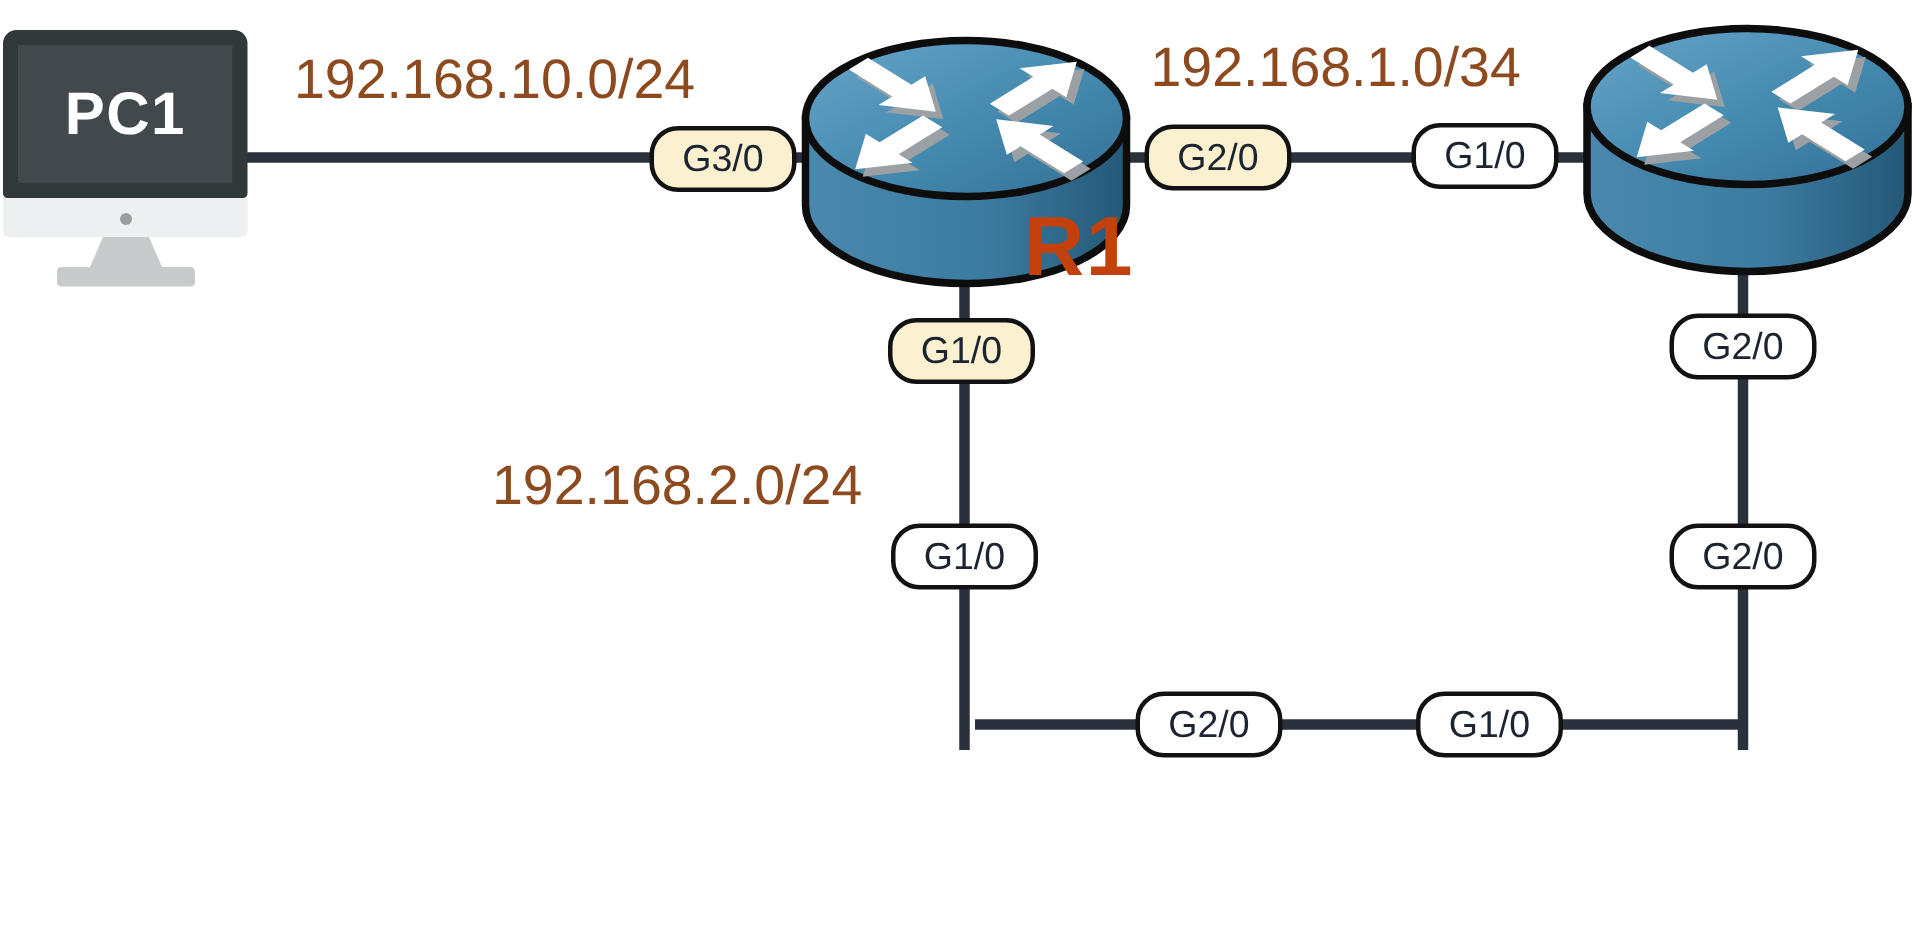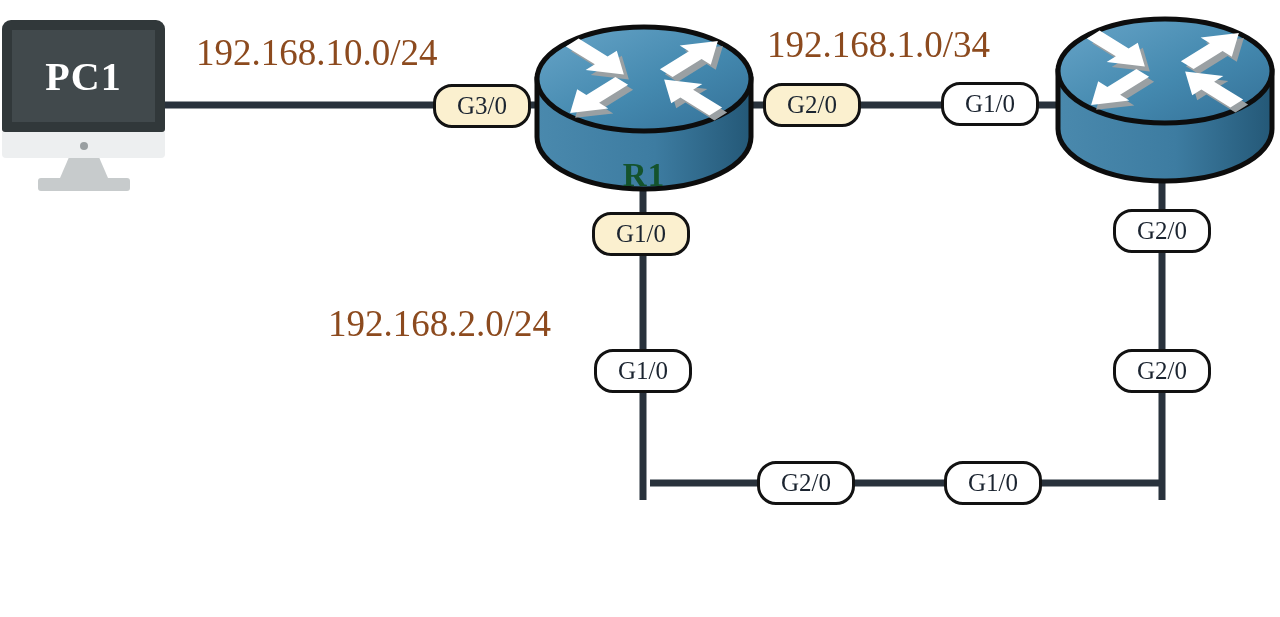--- a/index.html
+++ b/index.html
@@ -1,27 +1,27 @@
 <!DOCTYPE html>
 <html><head>
 <meta charset="utf-8">
 <style>
   html,body{margin:0;padding:0;background:#ffffff;}
   #canvas{
     position:relative;width:1280px;height:533px;background:#ffffff;overflow:hidden;
-    font-family:Liberation Serif, serif;
+    font-family:Liberation Sans, sans-serif;
   }
   
   #links{position:absolute;left:0;top:0;z-index:1;}
   
   .router{position:absolute;width:224px;height:176px;z-index:2;}
   .router svg{display:block;width:224px;height:176px;}
   .router .rname{
-    position:absolute;left:0;right:0;bottom:5px;text-align:center;
-    color:#14532d;font-weight:bold;font-size:33px;line-height:1;
+    position:absolute;left:0;right:0;bottom:5px;text-align:right;
+    color:#c2410c;font-weight:bold;font-size:56px;line-height:1;
     letter-spacing:1px;
   }
   
   .pc{position:absolute;left:2px;top:20px;width:166px;height:172px;z-index:2;}
   .pc .frame{position:absolute;left:0;top:0;width:163px;height:112px;background:#31383a;border-radius:9px 9px 3px 3px;}
   .pc .screen{position:absolute;left:10px;top:10px;width:143px;height:92px;background:#41494c;
     display:flex;align-items:center;justify-content:center;}
   .pc .pcname{color:#ffffff;font-weight:bold;font-size:40px;letter-spacing:1px;}
   .pc .chin{position:absolute;left:0;top:112px;width:163px;height:26px;background:#edeff0;border-radius:0 0 4px 4px;}
   .pc .dot{position:absolute;left:78px;top:122px;width:8px;height:8px;border-radius:50%;background:#999fa1;}

